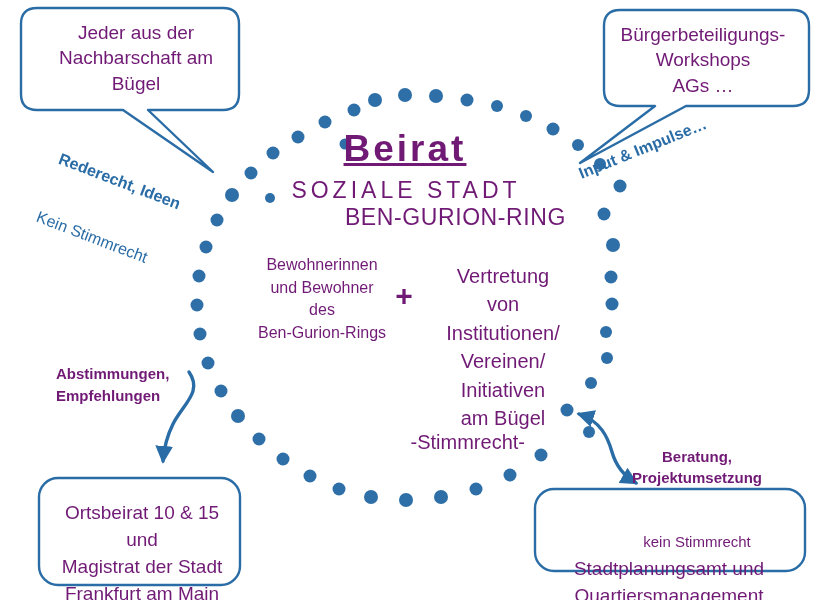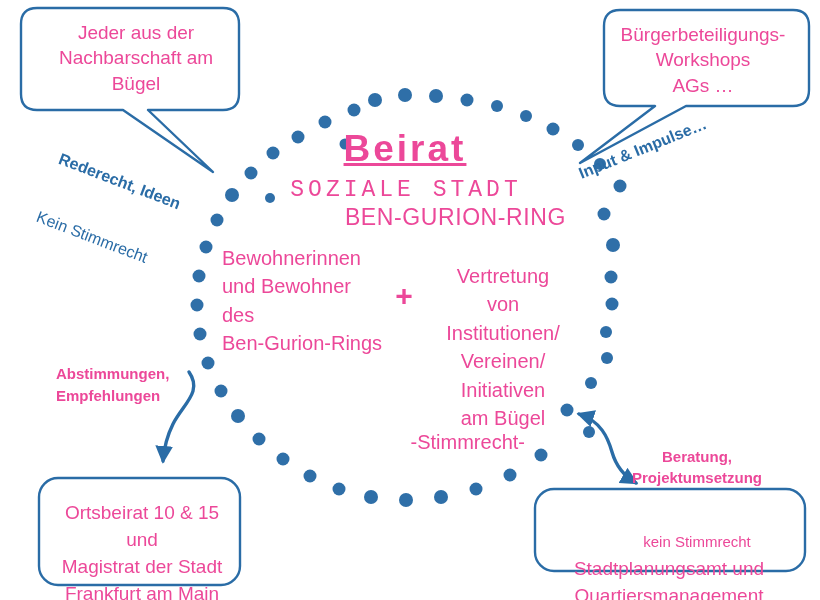--- a/index.html
+++ b/index.html
@@ -22,21 +22,21 @@
     height: 600px;
   }
   #art {
     position: absolute;
     left: 0; top: 0;
     width: 820px;
     height: 600px;
   }
   .txt {
     position: absolute;
-    color: #ec4899;
+    color: #701a75;
     line-height: 1.22;
     white-space: pre;
   }
 
   
   .bubble-text {
     font-size: 19px;
     text-align: center;
     line-height: 1.34;
   }
@@ -57,35 +57,35 @@
     top: 126px;
     text-decoration: underline;
   }
   #title-sub1 {
     font-size: 23px;
     letter-spacing: 4.0px;
     text-align: center;
     width: 320px;
     left: 246px;
     top: 176px;
-    font-family: Liberation Mono, monospace;
   }
   #title-sub2 {
     font-size: 23px;
     letter-spacing: 0.6px;
     text-align: right;
     width: 320px;
     left: 246px;
     top: 203px;
   }
   #col-left {
-    font-size: 20px;
+    font-size: 16px;
+    text-align: center;
     width: 200px;
     left: 222px;
-    top: 244px;
+    top: 254px;
     line-height: 1.42;
   }
   #col-right {
     font-size: 20px;
     text-align: center;
     width: 180px;
     left: 413px;
     top: 262px;
     line-height: 1.42;
   }

